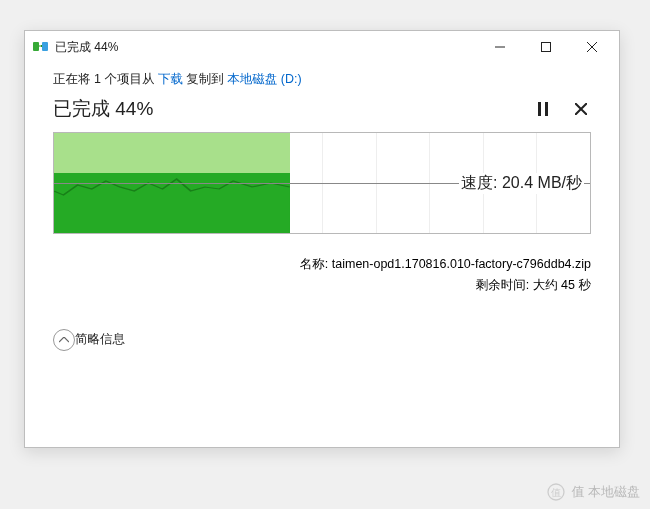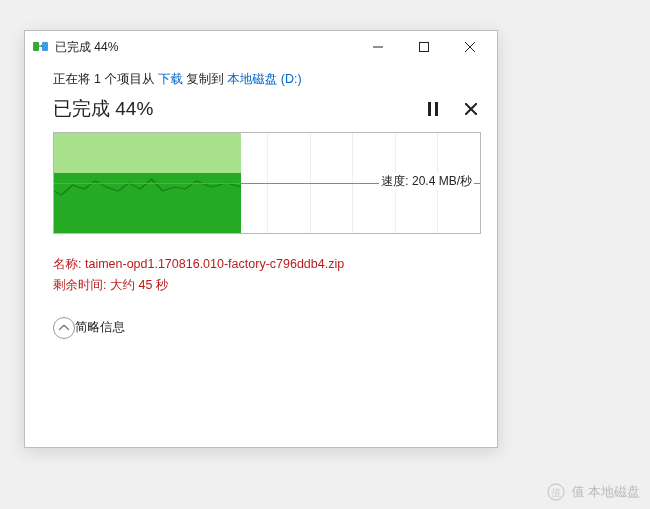--- a/index.html
+++ b/index.html
@@ -7,37 +7,37 @@
     font-family: "Microsoft YaHei", "Segoe UI", sans-serif;
     background: #f0f0f0;
     width: 650px;
     height: 509px;
     position: relative;
   }
   .window {
     position: absolute;
     left: 24px;
     top: 30px;
-    width: 474px;
+    width: 596px;
     height: 418px;
     background: #fff;
     border: 1px solid #bdbdbd;
     box-shadow: 0 4px 16px rgba(0,0,0,0.12);
   }
   .titlebar {
     height: 32px;
     display: flex;
     align-items: center;
     padding: 0 4px 0 8px;
   }
   .tb-icon { width: 16px; height: 16px; margin-right: 6px; display:inline-flex; align-items:center; }
   .tb-title { font-size: 12px; color: #222; flex: 1; }
   .tb-btns { display: flex; }
   .tb-btn { width: 46px; height: 32px; display:flex; align-items:center; justify-content:center; color:#333; }
-  .content { padding: 8px 16px 16px 28px; }
+  .content { padding: 8px 28px 16px 28px; }
   .line1 { font-size: 12.5px; color: #222; margin-bottom: 8px; }
   .link { color: #0066cc; cursor: pointer; }
   .progress-row { display:flex; align-items:center; justify-content:space-between; margin-bottom:10px; }
   .progress-text { font-size: 19px; color:#222; }
   .pctrls { display:flex; gap: 18px; align-items:center; }
   .pctrl { width:20px; height:20px; display:flex; align-items:center; justify-content:center; cursor:pointer; }
   .chart {
     border: 1px solid #b8b8b8;
     height: 102px;
     width: 100%;
@@ -51,22 +51,22 @@
     background: #a8e08b;
     width: 44%;
   }
   .chart-wave {
     position:absolute; left:0; bottom:0; height:60%;
     width:44%;
     background: #25aa25;
   }
   .chart-wave svg { width:100%; height:100%; display:block; }
   .chart-baseline { position:absolute; left:0; right:0; height:1px; background:#888; top:50%; }
-  .chart-speed { position:absolute; right:6px; top:40px; font-size:12px; color:#222; background:#fff; padding:0 2px; }
-  .details { font-size: 12.5px; color:#b91c1c; line-height:1.7; margin-bottom: 20px; }
+  .chart-speed { position:absolute; right:6px; top:40px; font-size:16px; color:#222; background:#fff; padding:0 2px; }
+  .details { font-size: 12.5px; color:#000000; line-height:1.7; margin-bottom: 32px; text-align: right; }
   .expand-row { display:flex; align-items:center; gap:0; font-size:12.5px; color:#222; }
   .expand-circle {
     width:22px; height:22px; border:1px solid #999; border-radius:50%;
     display:flex; align-items:center; justify-content:center; cursor:pointer;
   }
   .watermark {
     position:absolute; right:10px; bottom:8px;
     display:flex; align-items:center; gap:6px; opacity:0.4;
     font-size:13px; color:#666;
   }

